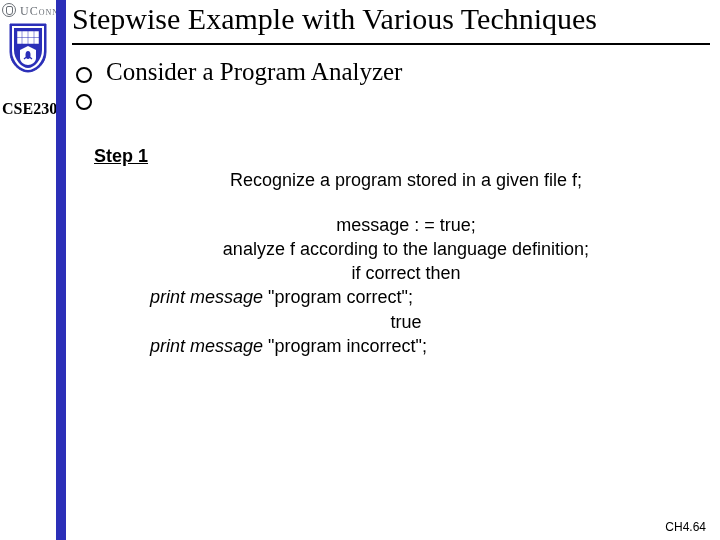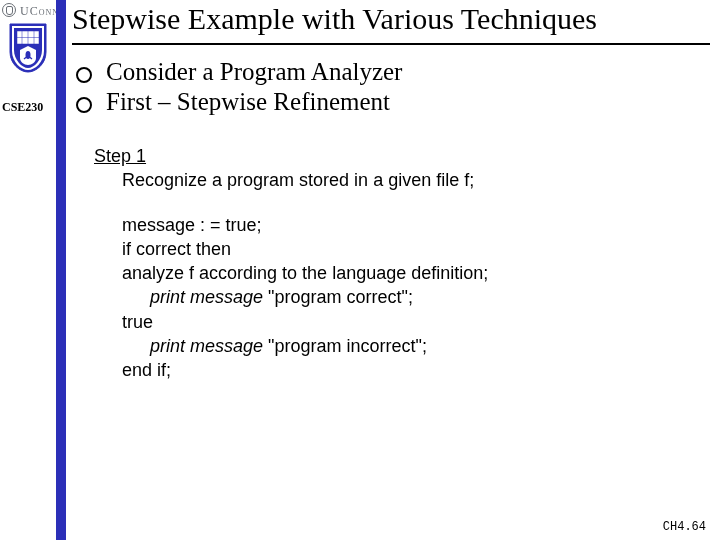--- a/index.html
+++ b/index.html
@@ -58,21 +58,21 @@
     left: 8px;
     width: 40px;
     height: 52px;
   }
   .course {
     position: absolute;
     top: 100px;
     left: 2px;
     width: 54px;
     text-align: left;
-    font-size: 12px;
+    font-size: 16px;
     font-weight: bold;
     font-family: "Times New Roman", serif;
     color: #000;
   }
   .blue-strip {
     position: absolute;
     top: 0;
     left: 56px;
     width: 10px;
     height: 540px;
@@ -123,32 +123,32 @@
   .steps {
     position: absolute;
     top: 144px;
     left: 94px;
     right: 30px;
     font-family: Verdana, Geneva, sans-serif;
     font-size: 18px;
     line-height: 1.35;
   }
   .step-head {
-    font-weight: normal;
+    font-weight: bold;
     text-decoration: underline;
   }
-  .indent1 { padding-left: 28px; }
+  .indent1 { padding-left: 28px; text-align: center; }
   .indent2 { padding-left: 56px; }
   .ital { font-style: italic; }
   .spacer { height: 20px; }
   .footer {
     position: absolute;
     bottom: 6px;
     right: 14px;
-    font-family: Liberation Mono, monospace;
+    font-family: Liberation Sans, sans-serif;
     font-size: 12px;
     color: #000;
   }
 </style>
 </head>
 <body>
 
 <div class="slide">
 
   <div class="side">
@@ -176,33 +176,31 @@
   <div class="title">Stepwise Example with Various Techniques</div>
   <div class="title-underline"></div>
 
   <div class="bullets">
     <div class="b-row">
       <div class="b-marker"></div>
       <div class="b-text">Consider a Program Analyzer</div>
     </div>
     <div class="b-row">
       <div class="b-marker"></div>
-      <div class="b-text">First – Stepwise Refinement</div>
     </div>
   </div>
 
   <div class="steps">
     <div class="step-head">Step 1</div>
     <div class="indent1">Recognize a program stored in a given file f;</div>
 
     <div class="spacer"></div>
 
     <div class="indent1">message : = true;</div>
+    <div class="indent1">analyze f according to the language definition;</div>
     <div class="indent1">if correct then</div>
-    <div class="indent1">analyze f according to the language definition;</div>
     <div class="indent2"><span class="ital">print message</span><span> "program correct";</span></div>
     <div class="indent1">true</div>
     <div class="indent2"><span class="ital">print message</span><span> "program incorrect";</span></div>
-    <div class="indent1">end if;</div>
   </div>
 
   <div class="footer">CH4.64</div>
 </div>
 
 </body></html>

